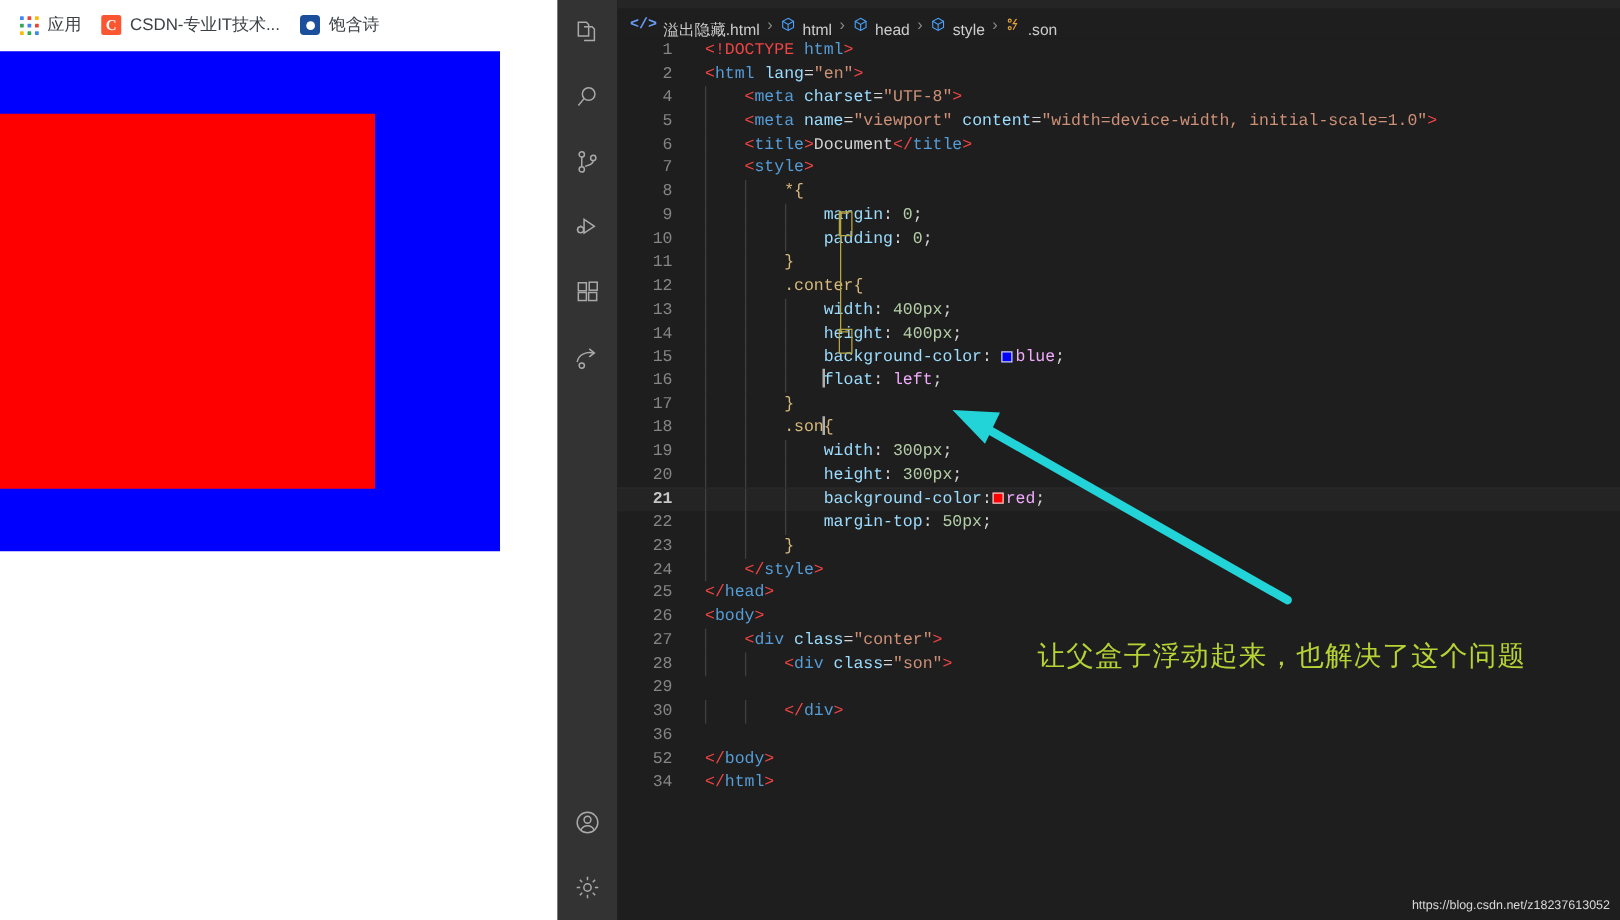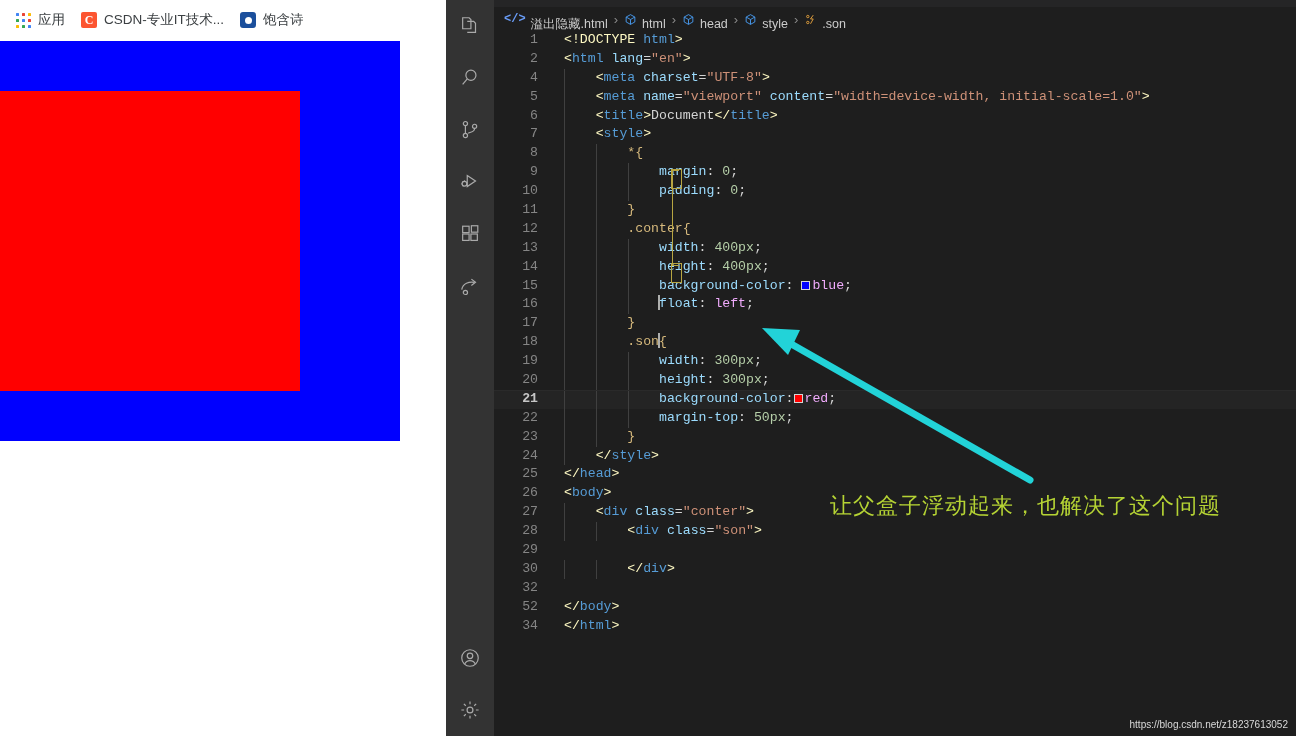--- a/index.html
+++ b/index.html
@@ -239,21 +239,21 @@
     text-align: right;
     color: #858585;
     padding-right: 26px;
     box-sizing: content-box;
     user-select: none;
   }
   .code-line.active .ln { color: #c6c6c6; font-weight: bold; }
   .code-src { display: inline; }
 
   
-  .t-punc   { color: #fef9c3; }
+  .t-punc   { color: #ef4444; }
   .t-tag    { color: #569cd6; }
   .t-attr   { color: #9cdcfe; }
   .t-str    { color: #ce9178; }
   .t-txt    { color: #d4d4d4; }
   .t-sel    { color: #d7ba7d; }
   .t-brace  { color: #d7ba7d; }
   .t-prop   { color: #9cdcfe; }
   .t-val    { color: #f0abfc; }
   .t-num    { color: #b5cea8; }
   .t-eq     { color: #d4d4d4; }
@@ -313,21 +313,21 @@
   #annotation-svg {
     position: absolute;
     left: 0; top: 0;
     width: 1296px;
     height: 736px;
     pointer-events: none;
   }
   #annotation-text {
     position: absolute;
     left: 830px;
-    top: 491px;
+    top: 510px;
     font-family: "DejaVu Sans", sans-serif;
     font-size: 22px;
     color: #b5d334;
     white-space: nowrap;
     letter-spacing: 1px;
   }
   #watermark {
     position: absolute;
     right: 8px;
     bottom: 6px;
@@ -514,21 +514,21 @@
         <div class="code-line active"><span class="ln">21</span><span class="code-src"><span class="t-txt">            </span><span class="t-prop">background-color</span><span class="t-txt">:</span><span class="swatch" style="background: rgb(255, 0, 0);"></span><span class="t-val">red</span><span class="t-txt">;</span></span><span class="guide" style="left: 70px;"></span><span class="guide" style="left: 101.76px;"></span><span class="guide" style="left: 133.52px;"></span></div>
         <div class="code-line"><span class="ln">22</span><span class="code-src"><span class="t-txt">            </span><span class="t-prop">margin-top</span><span class="t-txt">: </span><span class="t-num">50px</span><span class="t-txt">;</span></span><span class="guide" style="left: 70px;"></span><span class="guide" style="left: 101.76px;"></span><span class="guide" style="left: 133.52px;"></span></div>
         <div class="code-line"><span class="ln">23</span><span class="code-src"><span class="t-txt">        </span><span class="t-brace">}</span></span><span class="guide" style="left: 70px;"></span><span class="guide" style="left: 101.76px;"></span></div>
         <div class="code-line"><span class="ln">24</span><span class="code-src"><span class="t-txt">    </span><span class="t-punc">&lt;/</span><span class="t-tag">style</span><span class="t-punc">&gt;</span></span><span class="guide" style="left: 70px;"></span></div>
         <div class="code-line"><span class="ln">25</span><span class="code-src"><span class="t-punc">&lt;/</span><span class="t-tag">head</span><span class="t-punc">&gt;</span></span></div>
         <div class="code-line"><span class="ln">26</span><span class="code-src"><span class="t-punc">&lt;</span><span class="t-tag">body</span><span class="t-punc">&gt;</span></span></div>
         <div class="code-line"><span class="ln">27</span><span class="code-src"><span class="t-txt">    </span><span class="t-punc">&lt;</span><span class="t-tag">div </span><span class="t-attr">class</span><span class="t-eq">=</span><span class="t-str">"conter"</span><span class="t-punc">&gt;</span></span><span class="guide" style="left: 70px;"></span></div>
         <div class="code-line"><span class="ln">28</span><span class="code-src"><span class="t-txt">        </span><span class="t-punc">&lt;</span><span class="t-tag">div </span><span class="t-attr">class</span><span class="t-eq">=</span><span class="t-str">"son"</span><span class="t-punc">&gt;</span></span><span class="guide" style="left: 70px;"></span><span class="guide" style="left: 101.76px;"></span></div>
         <div class="code-line"><span class="ln">29</span><span class="code-src"><span class="t-txt"></span></span></div>
         <div class="code-line"><span class="ln">30</span><span class="code-src"><span class="t-txt">        </span><span class="t-punc">&lt;/</span><span class="t-tag">div</span><span class="t-punc">&gt;</span></span><span class="guide" style="left: 70px;"></span><span class="guide" style="left: 101.76px;"></span></div>
-        <div class="code-line"><span class="ln">32</span><span class="code-src"><span class="t-txt"></span></span></div>
+        <div class="code-line"><span class="ln">36</span><span class="code-src"><span class="t-txt"></span></span></div>
         <div class="code-line"><span class="ln">52</span><span class="code-src"><span class="t-punc">&lt;/</span><span class="t-tag">body</span><span class="t-punc">&gt;</span></span></div>
         <div class="code-line"><span class="ln">34</span><span class="code-src"><span class="t-punc">&lt;/</span><span class="t-tag">html</span><span class="t-punc">&gt;</span></span></div>
       </div>
 
     <div id="bracket-top"></div>
     <div id="bracket-box"></div>
     <div id="bracket-bottom"></div>
 
   </div>
 </div>

